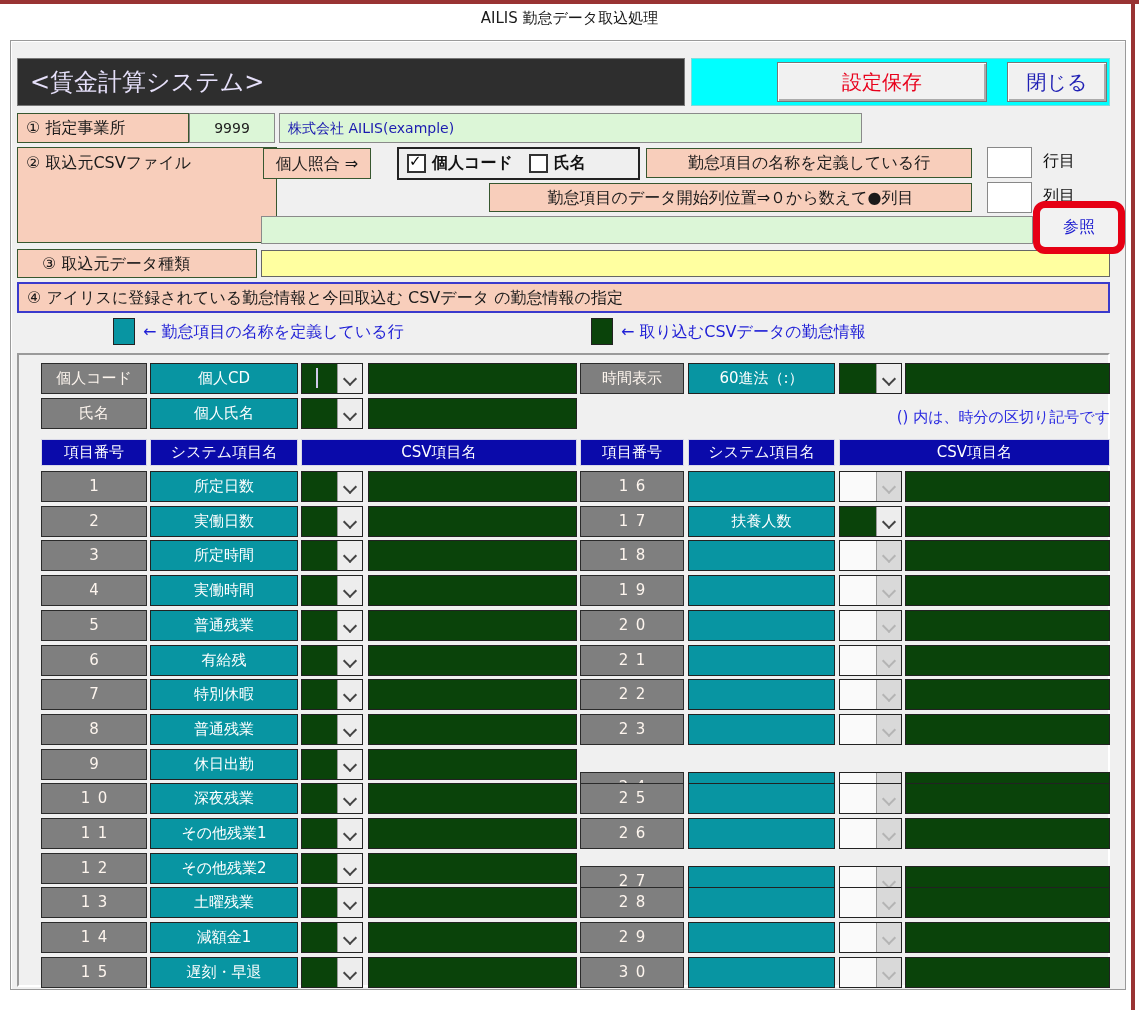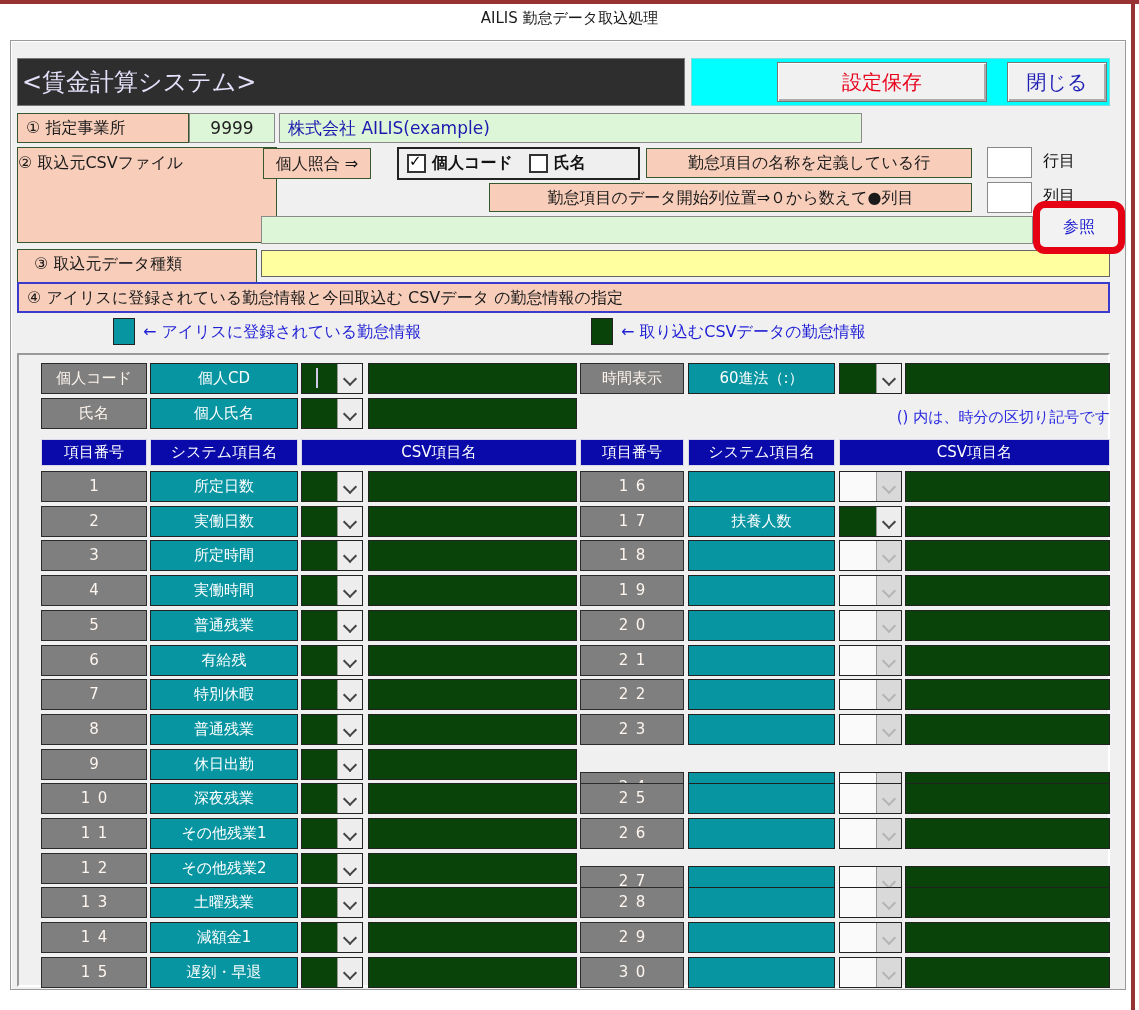--- a/index.html
+++ b/index.html
@@ -11,55 +11,55 @@
   body{width:1139px;height:1010px;position:relative;background:#ffffff;
        font-family:"DejaVu Sans","Liberation Sans",sans-serif;overflow:hidden;}
   .abs{position:absolute;box-sizing:border-box;}
   .topline{left:0;top:0;width:1139px;height:4px;background:var(--maroon);}
   .rightline{left:1131px;top:0;width:4px;height:1010px;background:var(--maroon);}
   .apptitle{left:0;top:9px;width:1139px;text-align:center;font-size:15px;color:#1a1a1a;}
   .window{left:10px;top:40px;width:1116px;height:950px;background:var(--winbg);
           border:1px solid #9a9a9a;box-shadow:inset 1px 1px 0 #fff;}
   
   .titlebar{left:6px;top:17px;width:668px;height:48px;background:#2e2e2e;border:1px solid #777;
-            color:#e6e0fa;font-size:24px;line-height:46px;padding-left:4px;}
+            color:#e6e0fa;font-size:24px;line-height:46px;padding-left:12px;}
   .cyanpanel{left:680px;top:17px;width:419px;height:48px;background:var(--cyan);border:1px solid #7adede;}
   .btn{background:#f1f1f1;border:1px solid #777;box-shadow:inset 1px 1px 0 #fff,inset -2px -2px 0 #ababab;
        font-size:20px;text-align:center;line-height:38px;cursor:pointer;}
   .btn-save{left:85px;top:3px;width:210px;height:40px;color:#e8001b;}
   .btn-close{left:315px;top:3px;width:100px;height:40px;color:#1f1fb4;}
   
   .pinkcell{background:var(--pink);border:1px solid #37572f;font-size:16px;color:#1a1a1a;}
-  .greenfield{background:var(--lgreen);border:1px solid #8a8a8a;font-size:17px;}
+  .greenfield{background:var(--lgreen);border:1px solid #8a8a8a;font-size:14px;}
   
   .s1-label{left:6px;top:72px;width:172px;height:30px;line-height:28px;padding-left:8px;}
   .s1-code{left:178px;top:72px;width:86px;height:30px;text-align:center;line-height:28px;color:#222;}
   .s1-name{left:268px;top:72px;width:583px;height:30px;line-height:28px;padding-left:8px;color:var(--bluetext);}
   
-  .s2-label{left:6px;top:106px;width:260px;height:96px;line-height:30px;padding-left:0;}
+  .s2-label{left:6px;top:106px;width:260px;height:96px;line-height:30px;padding-left:8px;}
   .s2-match{left:252px;top:107px;width:108px;height:31px;text-align:center;line-height:29px;}
   .cbpanel{left:386px;top:106px;width:243px;height:33px;background:#efefef;border:2px solid #222;
            display:flex;align-items:center;gap:6px;padding-left:8px;}
   .cbox{width:15px;height:15px;background:#fff;border:2px solid #333;position:relative;flex:none;}
   .cbox.checked::after{content:"✓";position:absolute;left:0px;top:-4px;font-size:15px;font-weight:bold;color:#000;}
   .cblabel{font-size:16px;font-weight:bold;color:#111;margin-right:10px;}
   .s2-defrow{left:635px;top:107px;width:326px;height:30px;text-align:center;line-height:28px;}
   .s2-startcol{left:478px;top:142px;width:483px;height:29px;text-align:center;line-height:27px;}
   .whitein{background:#fff;border:1px solid #888;}
   .in-row{left:976px;top:106px;width:45px;height:31px;}
   .in-col{left:976px;top:141px;width:45px;height:31px;}
   .suffix{font-size:16px;color:#111;}
   .sfx-row{left:1032px;top:110px;}
   .sfx-col{left:1032px;top:145px;}
   .filefield{left:250px;top:175px;width:772px;height:28px;}
   .redbox{left:1022px;top:160px;width:92px;height:53px;border:7px solid var(--red);border-radius:12px;
           background:#f2f2f2;display:flex;align-items:center;justify-content:center;z-index:5;}
   .browse{color:#1f1fd0;font-size:16px;cursor:pointer;}
   
-  .s3-label{left:6px;top:208px;width:240px;height:35px;line-height:27px;padding-left:16px;}
+  .s3-label{left:6px;top:208px;width:240px;height:29px;line-height:27px;padding-left:24px;}
   .s3-field{left:250px;top:209px;width:849px;height:27px;background:var(--yellow);border:1px solid #666;}
   .banner4{left:6px;top:241px;width:1093px;height:31px;background:var(--pink);border:2px solid #3a3acc;
            font-size:16px;line-height:27px;padding-left:8px;color:#1a1a1a;}
   
   .swatch{width:22px;height:27px;border:1px solid #222;}
   .sw-teal{left:102px;top:277px;background:var(--teal);}
   .sw-green{left:580px;top:277px;background:var(--dgreen);}
   .legtext{top:281px;font-size:16px;color:#1f1fd6;}
   .lt1{left:132px;} .lt2{left:610px;}
   
@@ -128,21 +128,21 @@
   <div class="abs redbox">
     <span class="browse">参照</span>
   </div>
 
   <div class="abs pinkcell s3-label">③ 取込元データ種類</div>
   <div class="abs s3-field"></div>
 
   <div class="abs banner4">④ アイリスに登録されている勤怠情報と今回取込む CSVデータ の勤怠情報の指定</div>
 
   <div class="abs swatch sw-teal"></div>
-  <div class="abs legtext lt1">← アイリスに登録されている勤怠情報</div>
+  <div class="abs legtext lt1">← 勤怠項目の名称を定義している行</div>
   <div class="abs swatch sw-green"></div>
   <div class="abs legtext lt2">← 取り込むCSVデータの勤怠情報</div>
 
   <div class="abs tbox">
 
     <div class="rowline" style="top:8px">
       <div class="cell gcell n">個人コード</div>
       <div class="cell tcell s">個人CD</div>
       <div class="combo c">
         <div class="val">

